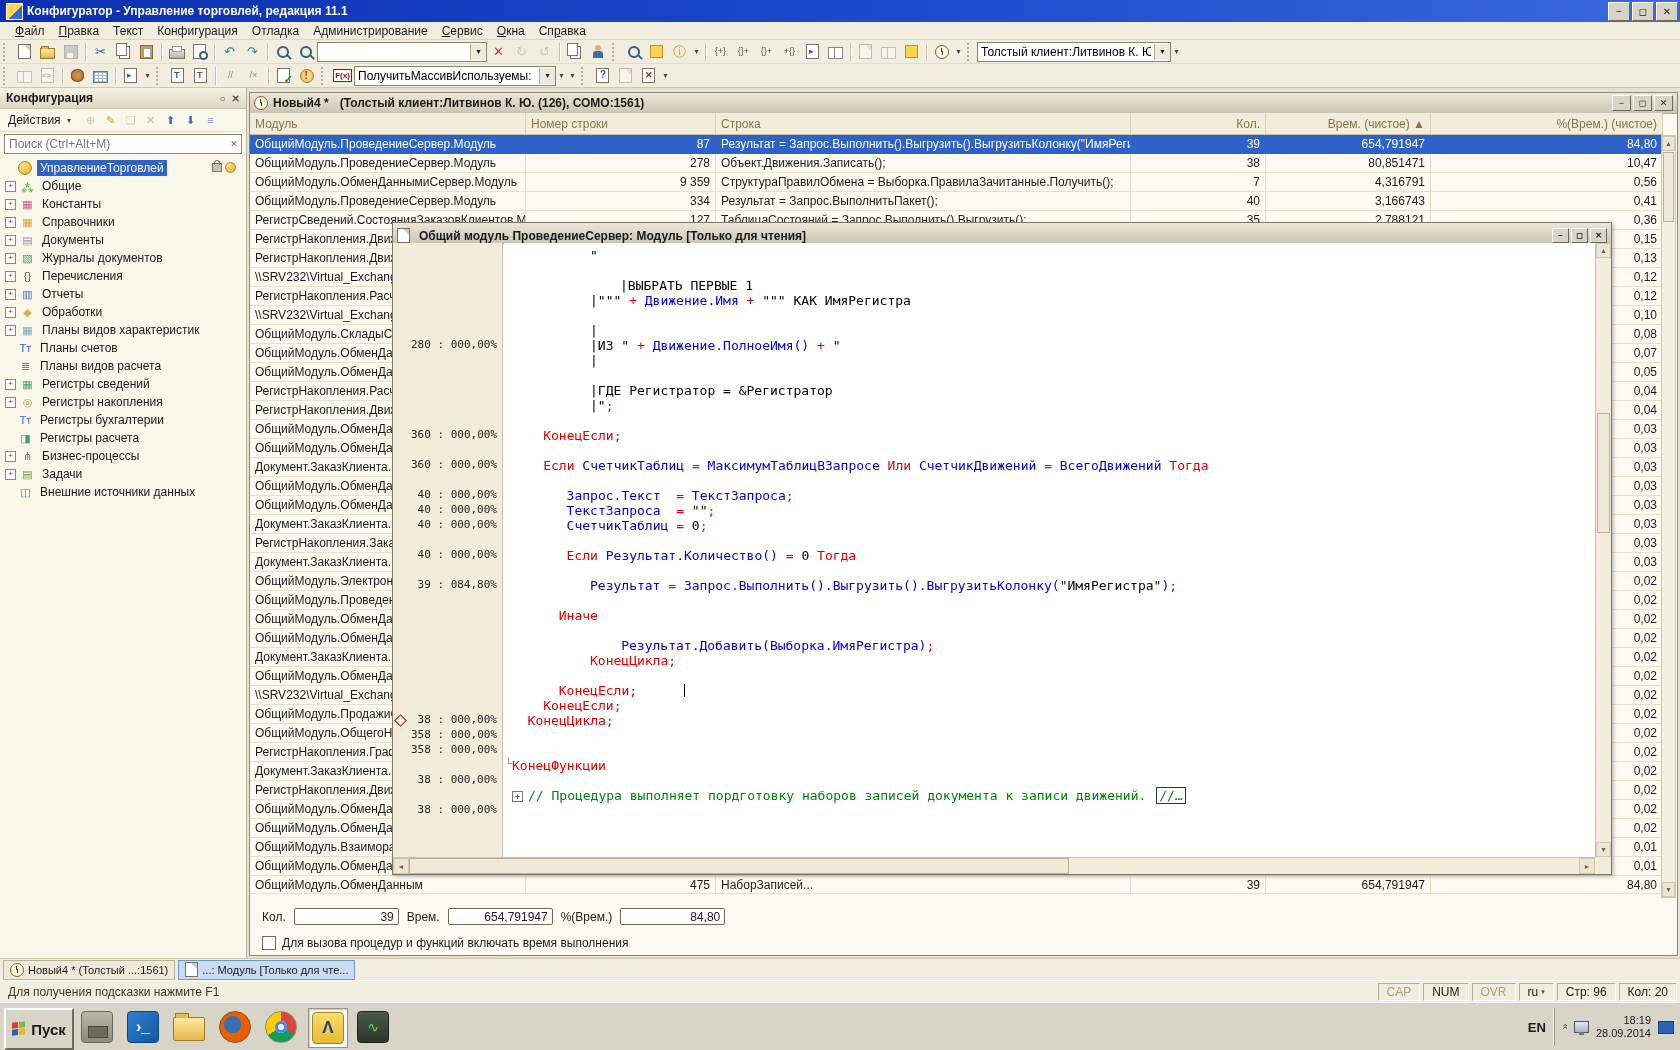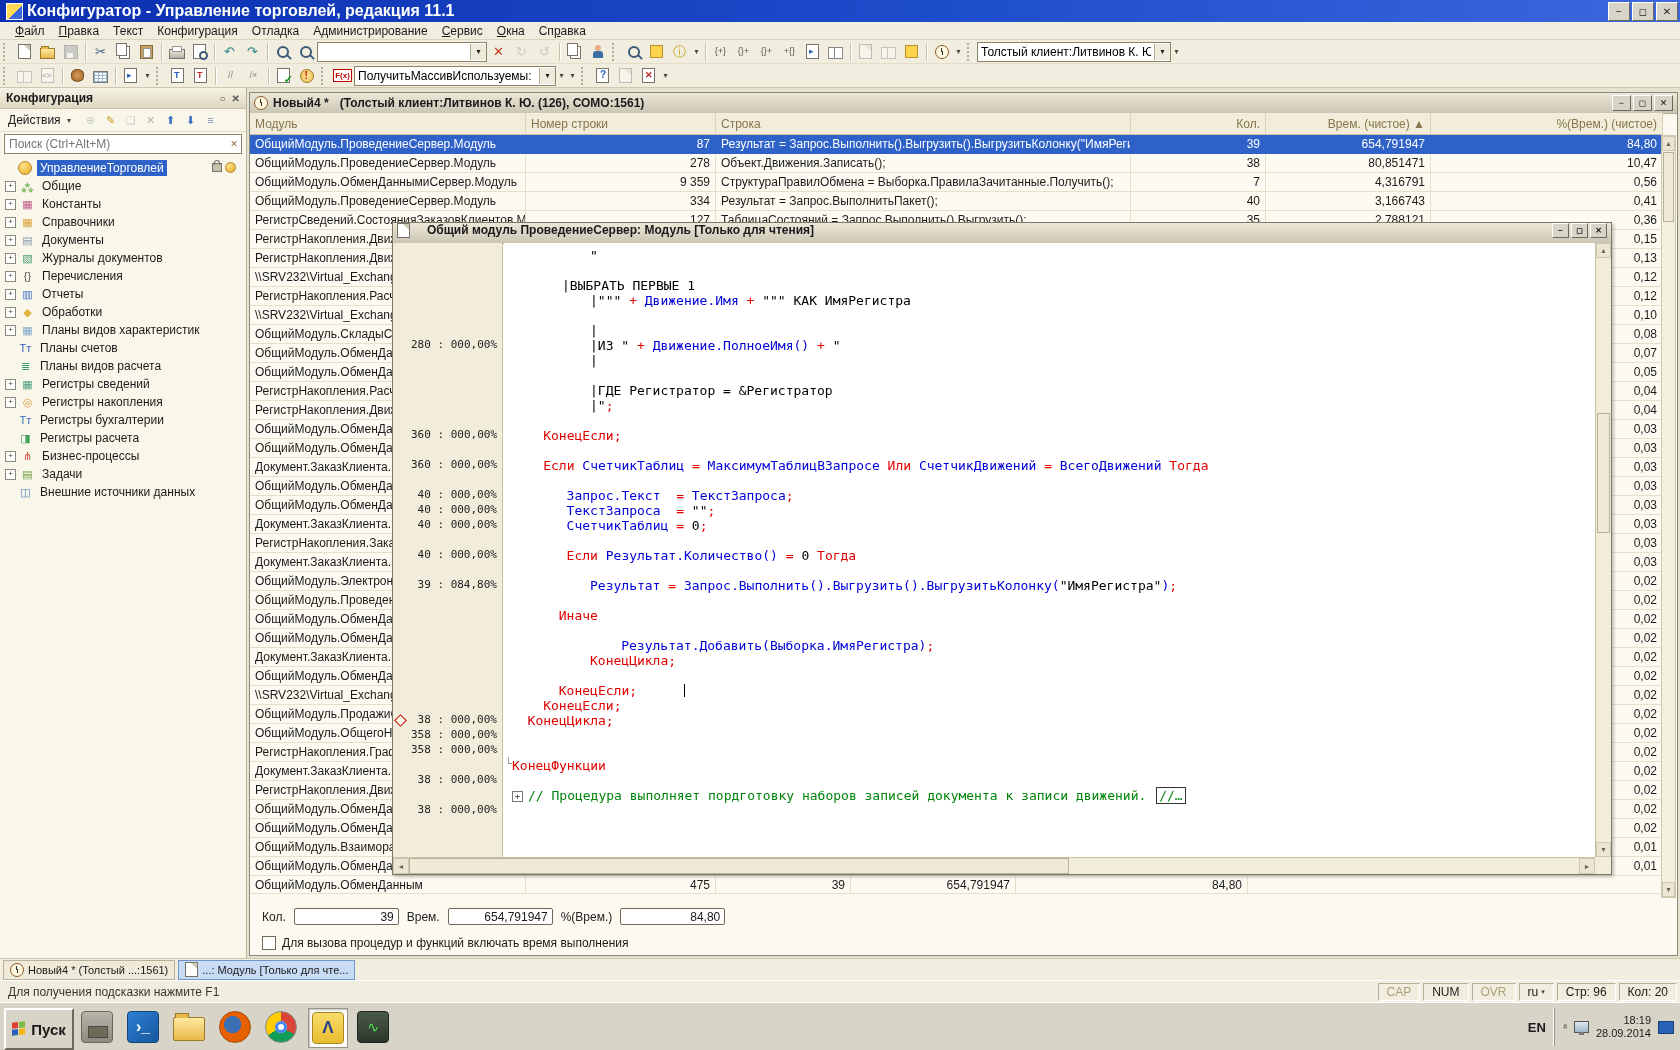--- a/index.html
+++ b/index.html
@@ -4,21 +4,21 @@
 <style>
   html,body{margin:0;padding:0;background:#888;}
   .stage{position:relative;width:1680px;height:1050px;overflow:hidden;background:#ECE9D8;
          font-family:"Liberation Sans",sans-serif;font-size:12px;color:#1a1a1a;}
   .abs{position:absolute;}
 
   
   .titlebar{left:0;top:0;width:1680px;height:22px;background:linear-gradient(90deg,#0b2fb0 0%,#1d4ccb 55%,#3b68de 100%);
             display:flex;align-items:center;padding:0 2px;box-sizing:border-box;}
   .titlebar .appicon{width:15px;height:15px;margin:0 4px;background:linear-gradient(135deg,#ffd957 0 55%,#3b68de 55% 100%);border:1px solid #fff;}
-  .titlebar .ttl{color:#fff;font-weight:bold;font-size:16px;white-space:nowrap;}
+  .titlebar .ttl{color:#fff;font-weight:bold;font-size:12px;white-space:nowrap;}
   .winbtns{margin-left:auto;display:flex;gap:2px;}
   .wbtn{width:20px;height:17px;background:#D8D4C8;border:1px solid;border-color:#fff #6c685c #6c685c #fff;
         display:flex;align-items:center;justify-content:center;font-size:10px;color:#222;}
 
   
   .menubar{left:0;top:22px;width:1680px;height:18px;background:#F2EEDF;border-bottom:1px solid #DAD4BE;
            display:flex;align-items:center;padding-left:8px;box-sizing:border-box;}
   .mitem{padding:1px 7px;white-space:nowrap;}
   .mitem u{text-decoration:underline;}
 
@@ -128,21 +128,21 @@
   .sbtn{height:15px;display:flex;align-items:center;justify-content:center;font-size:7px;color:#6a6452;background:#EBE6D4;border:1px solid #cfc8af;box-sizing:border-box;}
   .sthumb{background:#EFEAD8;border:1px solid #b9b29a;box-sizing:border-box;}
   .pfoot{position:absolute;left:12px;top:815px;display:flex;align-items:center;gap:8px;}
   .pfoot .lb{color:#222;}
   .fld{width:105px;height:17px;border:1px solid #6f6a58;background:#fff;text-align:right;padding:1px 4px;box-sizing:border-box;border-radius:2px;}
   .chkrow{position:absolute;left:12px;top:843px;display:flex;align-items:center;gap:6px;}
   .chk{width:12px;height:12px;background:#fff;border:1px solid #6f6a58;}
 
   
   .edwin{left:392px;top:222px;width:1220px;height:653px;background:#fff;border:1px solid #7e7869;box-sizing:border-box;box-shadow:2px 2px 3px rgba(90,85,70,.35);}
-  .etitle{height:20px;background:linear-gradient(#ece7d8,#cbc5b3);display:flex;align-items:flex-start;gap:17px;padding:0 4px;border-bottom:1px solid #b3ac94;font-weight:bold;}
+  .etitle{height:20px;background:linear-gradient(#ece7d8,#cbc5b3);display:flex;align-items:flex-end;gap:9px;padding:0 4px;border-bottom:1px solid #b3ac94;font-weight:bold;}
   .ebtns{margin-left:auto;display:flex;gap:2px;}
   .ebtn{width:15px;height:13px;background:#D8D4C8;border:1px solid;border-color:#fff #6c685c #6c685c #fff;font-size:8px;display:flex;align-items:center;justify-content:center;}
   .bpstrip{position:absolute;left:0;top:20px;width:14px;bottom:17px;background:#F2EDDA;}
   .gutter{position:absolute;left:14px;top:20px;width:96px;bottom:17px;background:#F2EDDA;border-right:1px solid #c8c2aa;box-sizing:border-box;}
   .gann{position:absolute;right:5px;height:15px;font:11px "DejaVu Sans Mono",monospace;color:#222;white-space:pre;}
   .codearea{position:absolute;left:111px;top:20px;right:16px;bottom:17px;background:#fff;overflow:hidden;}
   .cl{height:15px;position:relative;white-space:pre;font:13px/15px "DejaVu Sans Mono",monospace;}
   .cl .s{color:#000;} .cl .k{color:#E00000;} .cl .i{color:#0000D8;} .cl .c{color:#00840a;}
   .caret{position:absolute;top:1px;width:1px;height:13px;background:#000;}
   .bpmark{position:absolute;left:3px;width:7px;height:7px;border:1px solid #c00000;background:#fffbe8;transform:rotate(45deg);}
@@ -855,20 +855,21 @@
           <span class="gcell" style="width: 276px;">ОбщийМодуль.ОбменДанны</span>
           <span class="gcell num" style="width: 190px;"></span>
           <span class="gcell" style="width: 415px;"></span>
           <span class="gcell num" style="width: 135px;"></span>
           <span class="gcell num" style="width: 165px;"></span>
           <span class="gcell num" style="width: 232px;">0,01</span>
         </div>
         <div class="grow" style="height: 18px; overflow: hidden;">
           <span class="gcell" style="width: 276px;">ОбщийМодуль.ОбменДанным</span>
           <span class="gcell num" style="width: 190px;">475</span>
+          <span class="gcell" style="width: 415px;">НаборЗаписей...</span>
           <span class="gcell num" style="width: 135px;">39</span>
           <span class="gcell num" style="width: 165px;">654,791947</span>
           <span class="gcell num" style="width: 232px;">84,80</span>
         </div>
       </div>
     <div class="gvscroll" id="gvscroll" style="height: 763px;">
         <div class="sbtn">▲</div>
         <div class="sthumb" style="position: absolute; left: 1px; right: 1px; top: 16px; height: 70px;"></div>
         <div class="sbtn" style="position: absolute; left: 0px; right: 0px; bottom: 0px;">▼</div>
       </div>
@@ -910,21 +911,21 @@
         <span class="gann" style="top: 335px;">39 : 084,80%</span>
         <span class="gann" style="top: 470px;">38 : 000,00%</span>
         <span class="gann" style="top: 485px;">358 : 000,00%</span>
         <span class="gann" style="top: 500px;">358 : 000,00%</span>
         <span class="gann" style="top: 530px;">38 : 000,00%</span>
         <span class="gann" style="top: 560px;">38 : 000,00%</span>
       </div>
     <div class="codearea" id="codearea" style="padding-top: 5px;">
         <div class="cl" style="padding-left: 86px;"><span class="s">"</span></div>
         <div class="cl" style="padding-left: 8px;"></div>
-        <div class="cl" style="padding-left: 58px;"><span class="s">|ВЫБРАТЬ ПЕРВЫЕ 1</span></div>
+        <div class="cl" style="padding-left: 116px;"><span class="s">|ВЫБРАТЬ ПЕРВЫЕ 1</span></div>
         <div class="cl" style="padding-left: 86px;"><span class="s">|""" </span><span class="k">+ </span><span class="i">Движение.Имя </span><span class="k">+ </span><span class="s">""" КАК ИмяРегистра</span></div>
         <div class="cl" style="padding-left: 8px;"></div>
         <div class="cl" style="padding-left: 86px;"><span class="s">|</span></div>
         <div class="cl" style="padding-left: 86px;"><span class="s">|ИЗ " </span><span class="k">+ </span><span class="i">Движение.ПолноеИмя() </span><span class="k">+ </span><span class="s">"</span></div>
         <div class="cl" style="padding-left: 86px;"><span class="s">|</span></div>
         <div class="cl" style="padding-left: 8px;"></div>
         <div class="cl" style="padding-left: 86px;"><span class="s">|ГДЕ Регистратор = &amp;Регистратор</span></div>
         <div class="cl" style="padding-left: 86px;"><span class="s">|"</span><span class="k">;</span></div>
         <div class="cl" style="padding-left: 8px;"></div>
         <div class="cl" style="padding-left: 39.2px;"><span class="k">КонецЕсли;</span></div>

